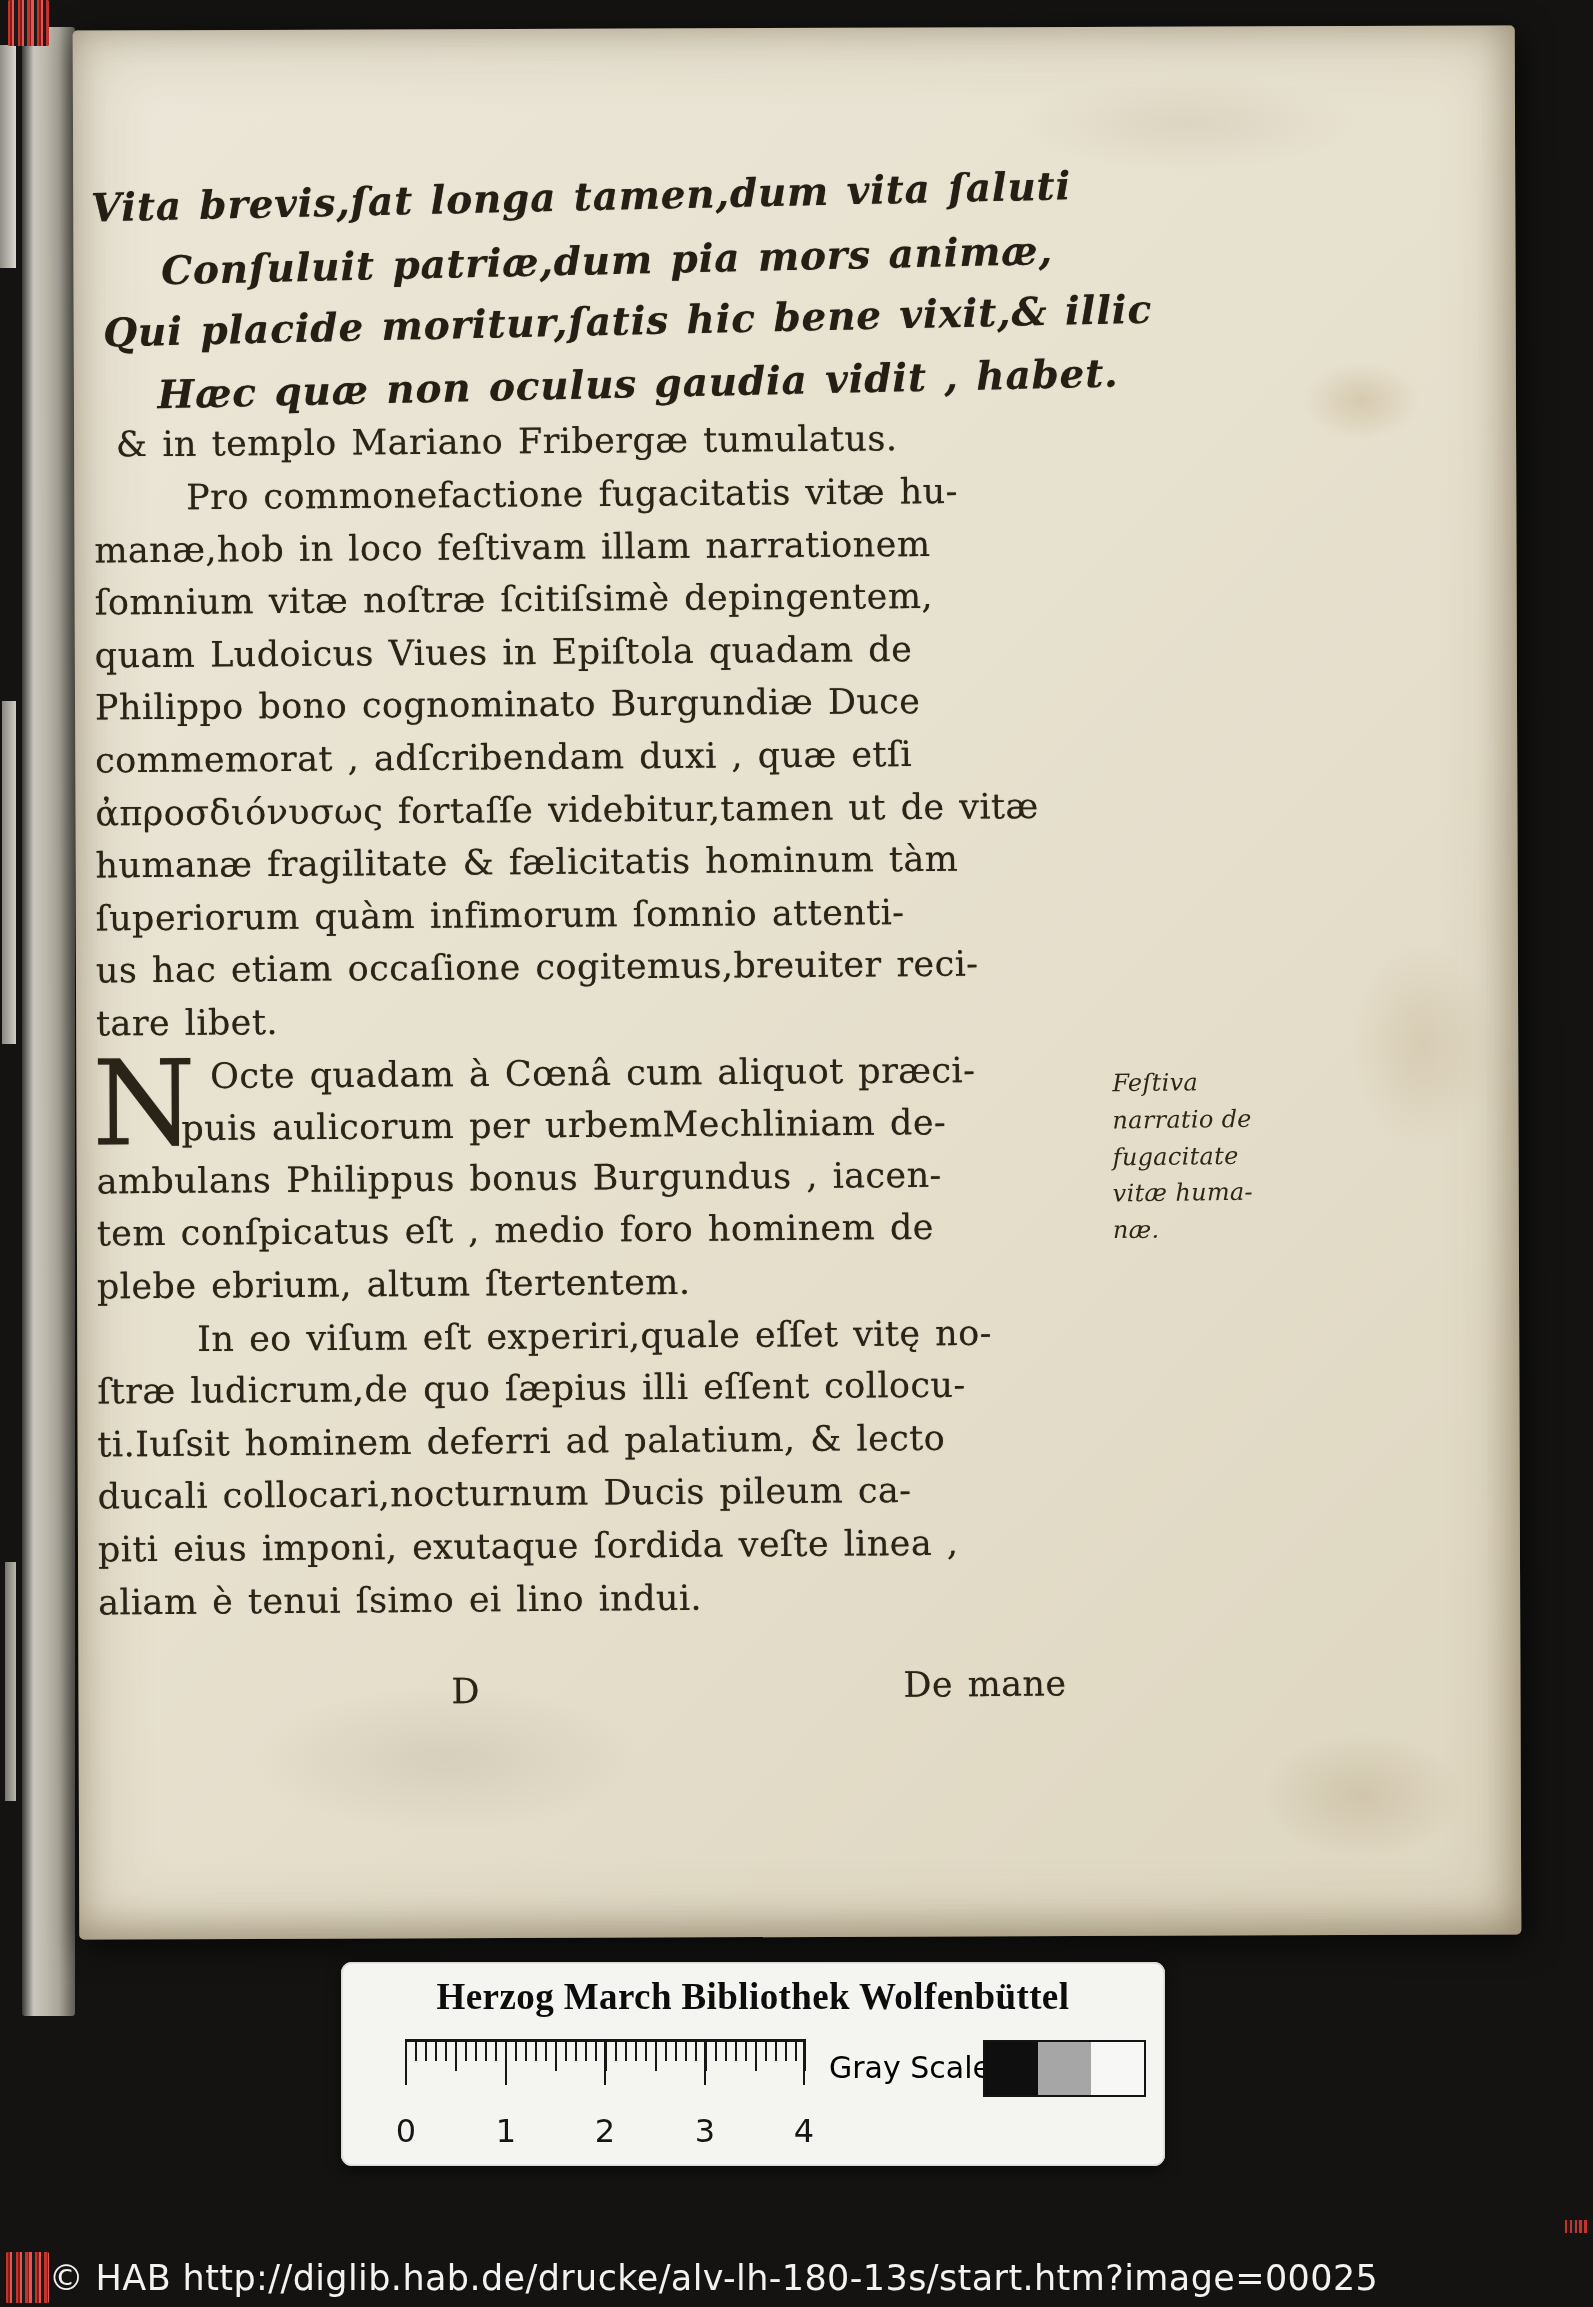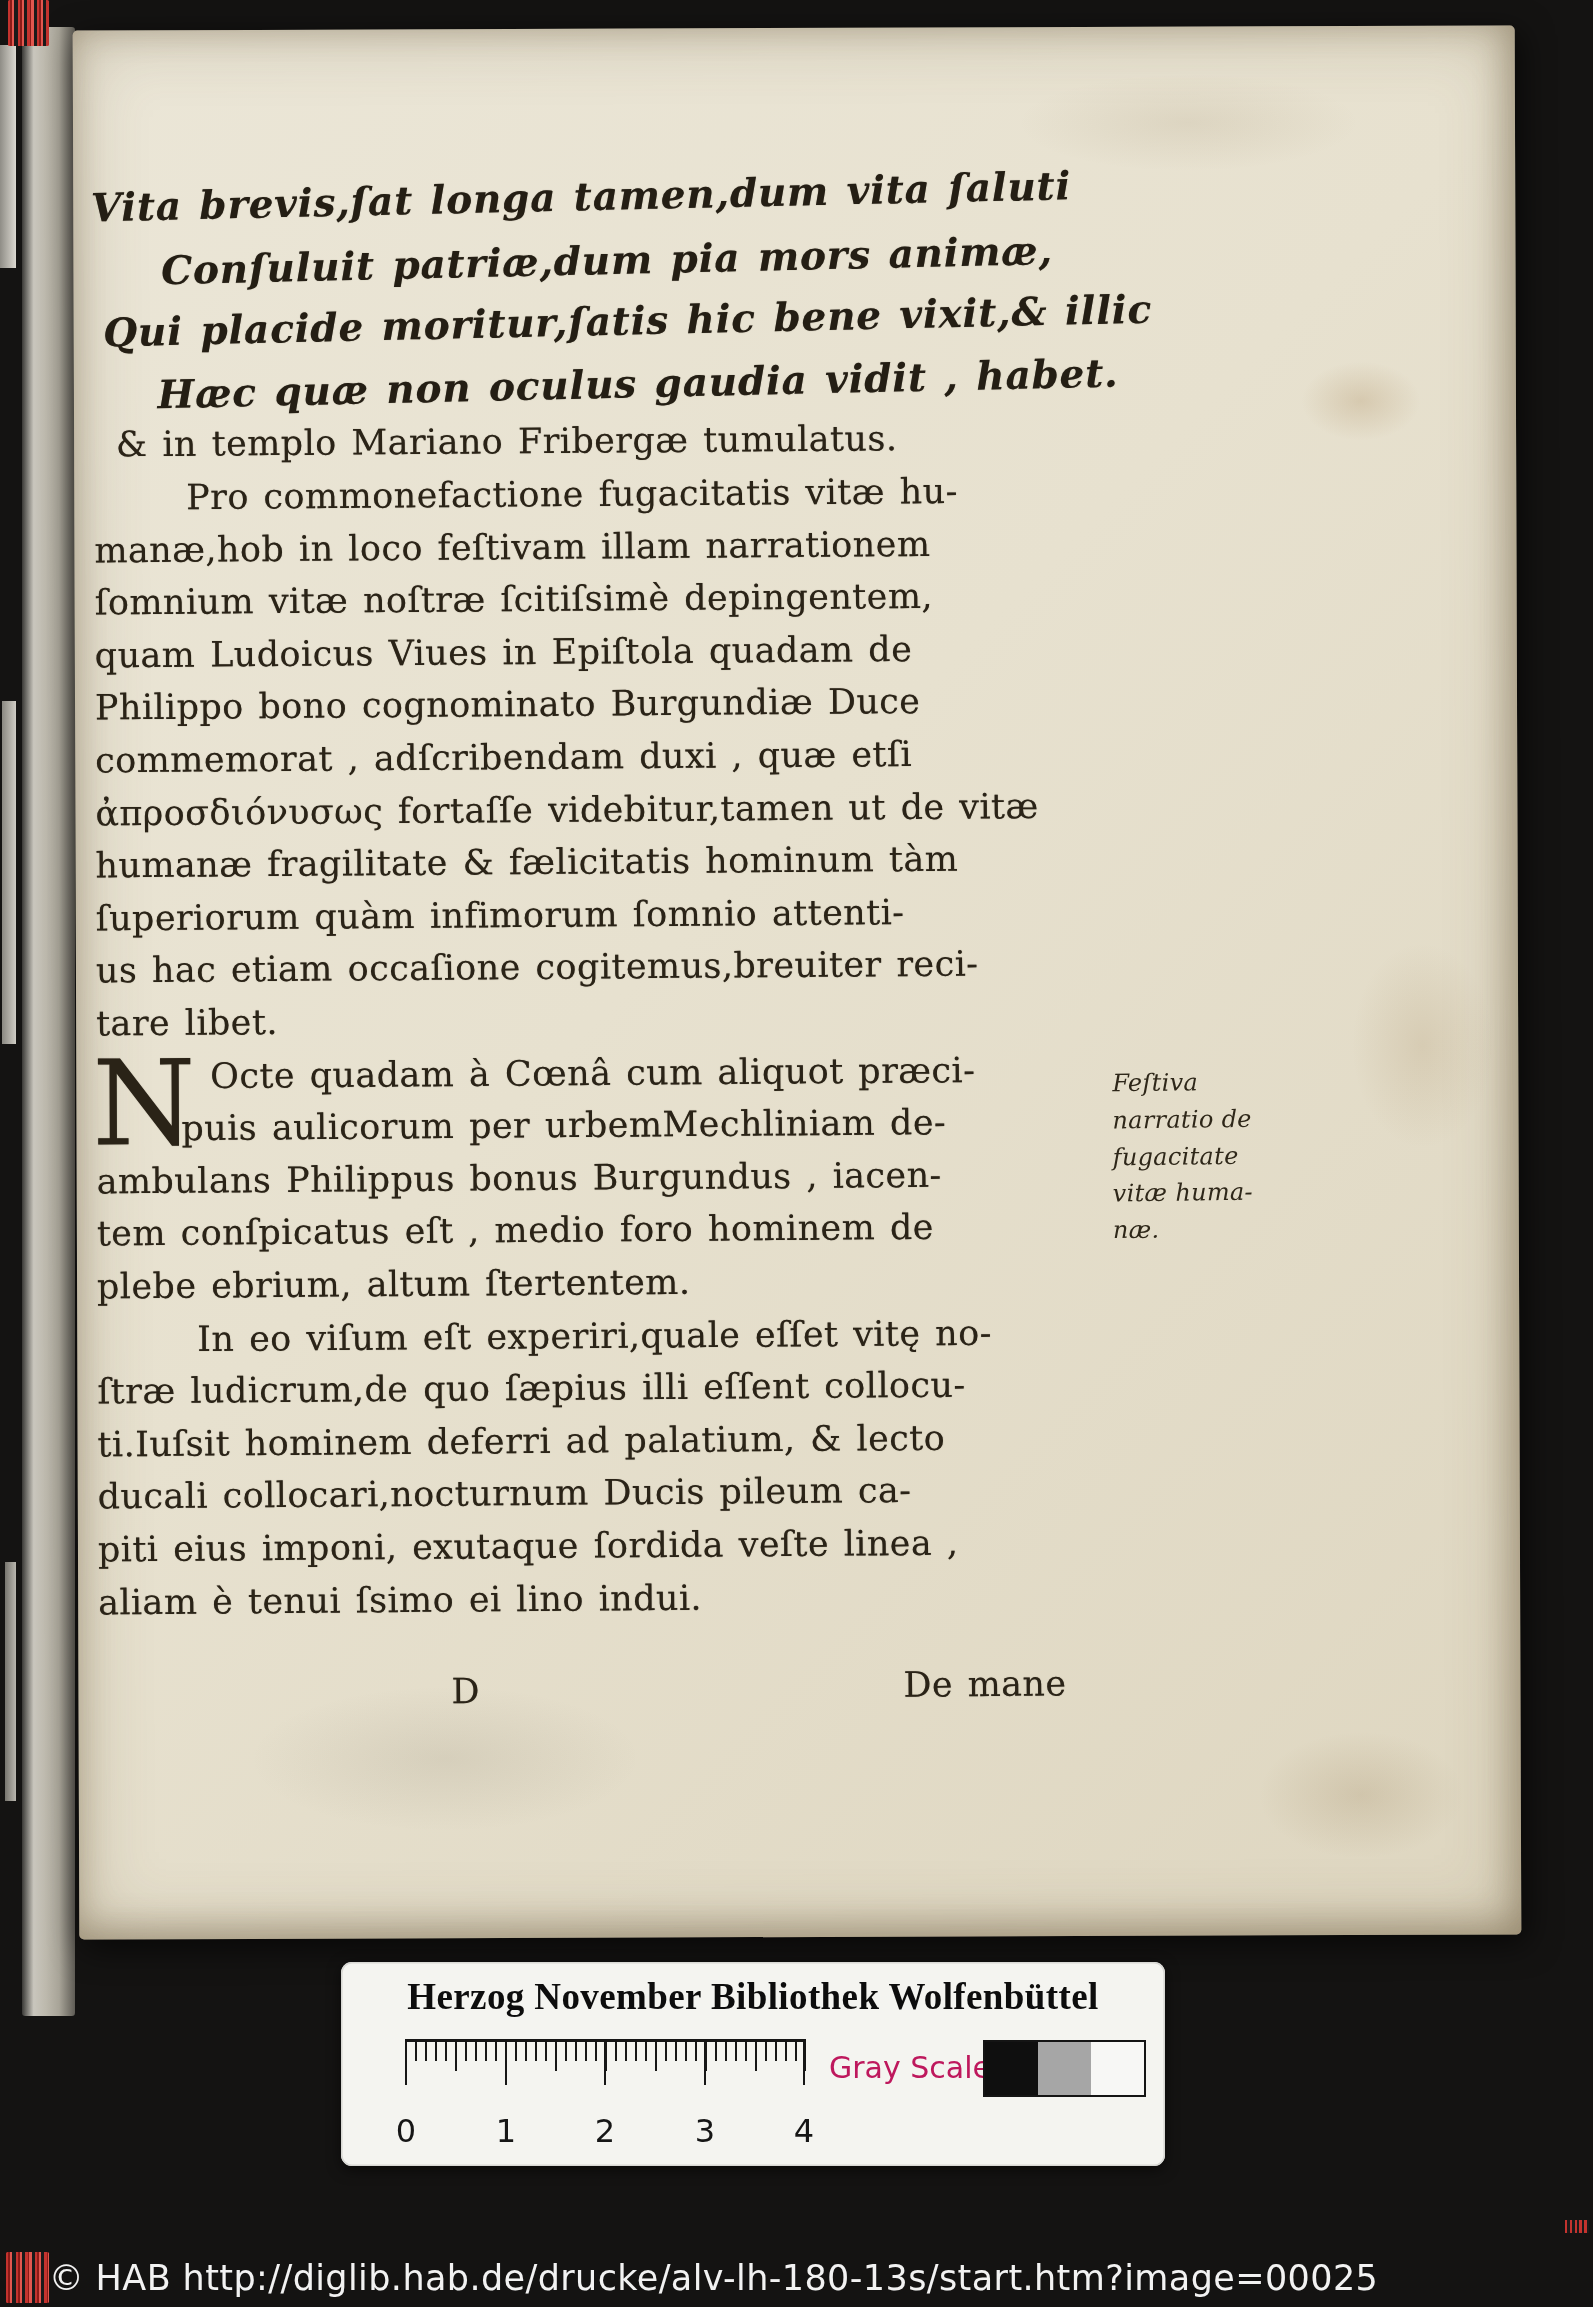--- a/index.html
+++ b/index.html
@@ -113,21 +113,21 @@
   .ruler-major { position:absolute; top:0; width:2.4px; height:46px; background:#161616; }
   .ruler-num {
     position:absolute; top:73px; left:-15px; width:32px;
     text-align:center;
     font-family:"DejaVu Sans", sans-serif;
     font-size:32px; color:#161616;
   }
   .gs-label {
     position:absolute; left:488px; top:88px;
     font-family:"DejaVu Sans", sans-serif;
-    font-size:30px; color:#be185d;
+    font-size:30px; color:#000000;
   }
   .gs-patches { position:absolute; left:642px; top:78px; display:flex; border:2.4px solid #141414; }
   .gs-patch { width:53px; height:53px; }
 
   
   .footer-caption {
     position:absolute; left:0; top:2258px; width:1427px;
     text-align:center;
     font-family:"DejaVu Sans", sans-serif;
     font-size:35px;
@@ -189,21 +189,21 @@
   <div class="margin-note" style="left:1036px;top:1079px">narratio de</div>
   <div class="margin-note" style="left:1036px;top:1116px">fugacitate</div>
   <div class="margin-note" style="left:1036px;top:1152px">vitæ huma-</div>
   <div class="margin-note" style="left:1036px;top:1189px">næ.</div>
 
   <div class="line" style="left:373px;top:1642px">D</div>
   <div class="line" style="left:825px;top:1637px">De mane</div>
 </div>
 
 <div class="abs scale-card">
-  <div class="card-title">Herzog November Bibliothek Wolfenbüttel</div>
+  <div class="card-title">Herzog March Bibliothek Wolfenbüttel</div>
 
   <div class="ruler">
     <div class="ruler-minor"></div>
     <div class="ruler-half"></div>
     <div class="ruler-major" style="left:0">
       <span class="ruler-num">0</span>
     </div>
     <div class="ruler-major" style="left:100px">
       <span class="ruler-num">1</span>
     </div>

